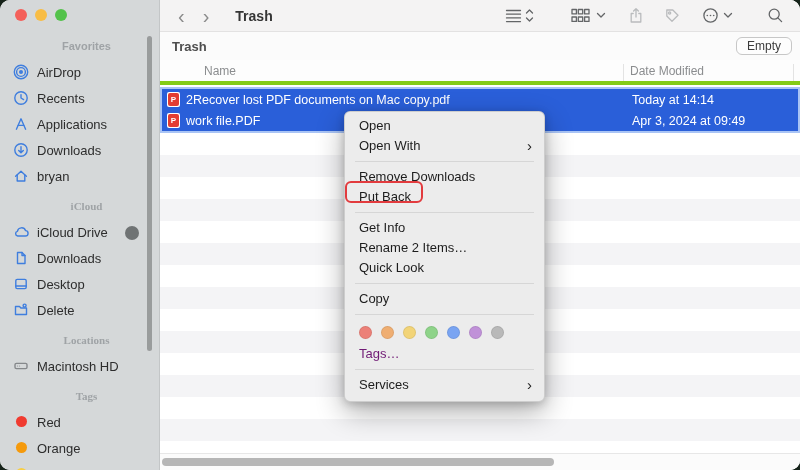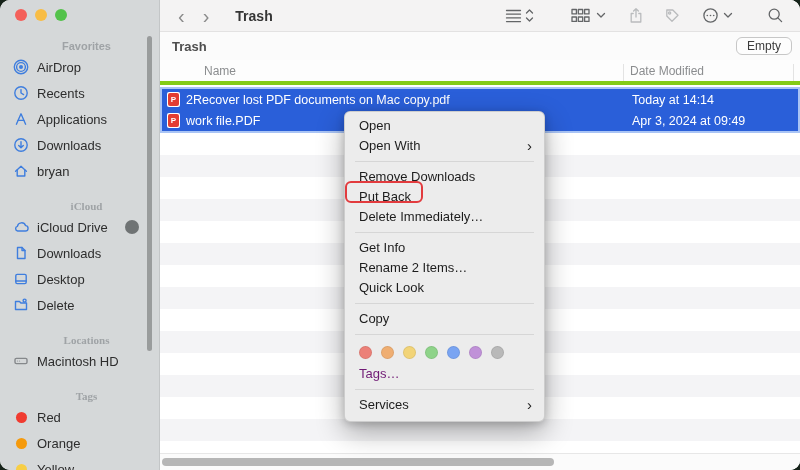--- a/index.html
+++ b/index.html
@@ -7,21 +7,21 @@
   body { background:#16231a; font-family:"Liberation Sans","DejaVu Sans",sans-serif; position:relative; overflow:hidden; }
 
   .window { position:absolute; inset:0; border-radius:10px; overflow:hidden; display:flex; background:#fff; }
 
   
   .sidebar { width:160px; flex:0 0 160px; background:#d5d8d9; border-right:1px solid #c3c6c7; position:relative; }
   .tl-row { height:30px; display:flex; align-items:center; padding-left:15px; gap:8px; }
   .tl { width:12px; height:12px; border-radius:50%; display:inline-block; }
   .sb-label { font-size:11px; font-weight:bold; color:#9fa3a6; padding-left:14px; height:16px; line-height:16px; margin-top:8px;text-align:center; }
   .sb-label.sect { margin-top:14px;font-family:Liberation Serif, serif; }
-  .sb-item { height:26px; display:flex; align-items:center; padding-left:12px; gap:7px; font-size:13px; color:#2d2d2d; }
+  .sb-item { height:26px; display:flex; align-items:flex-end; padding-left:12px; gap:7px; font-size:13px; color:#2d2d2d; }
   .sb-item .ic { width:18px; height:17px; display:flex; align-items:center; justify-content:center; flex:0 0 18px; }
   .sicon { stroke:#3f7ede; fill:none; stroke-width:1.4; stroke-linecap:round; stroke-linejoin:round; }
   .sicon.gray { stroke:#85888b; }
   .tagdot { width:11px; height:11px; border-radius:50%; display:inline-block; }
   .progress-circle { width:14px; height:14px; border-radius:50%; background:#6f7374; margin-left:10px; display:inline-block; }
   .sb-scrollbar { position:absolute; right:7px; top:36px; width:5px; height:315px; border-radius:3px; background:rgba(0,0,0,0.28); }
 
   
   .main { flex:1; display:flex; flex-direction:column; position:relative; background:#fff; }
   .toolbar { height:32px; background:#f4f3f3; border-bottom:1px solid #e3e2e2; display:flex; align-items:center; padding:0 16px; }
@@ -337,21 +337,20 @@
       <div class="hthumb"></div>
     </div>
   </div>
 
   <div class="ctx-menu">
     <div class="mi">Open</div>
     <div class="mi"><span>Open With</span><span class="arrow">›</span></div>
     <div class="msep"></div>
     <div class="mi">Remove Downloads</div>
     <div class="mi">Put Back</div>
-    <div class="mi">Delete Immediately…</div>
     <div class="msep"></div>
     <div class="mi">Get Info</div>
     <div class="mi">Rename 2 Items…</div>
     <div class="mi">Quick Look</div>
     <div class="msep"></div>
     <div class="mi">Copy</div>
     <div class="msep"></div>
     <div class="dotrow">
       <span class="cdot" style="background: rgb(236, 128, 120);"></span>
       <span class="cdot" style="background: rgb(239, 174, 114);"></span>

